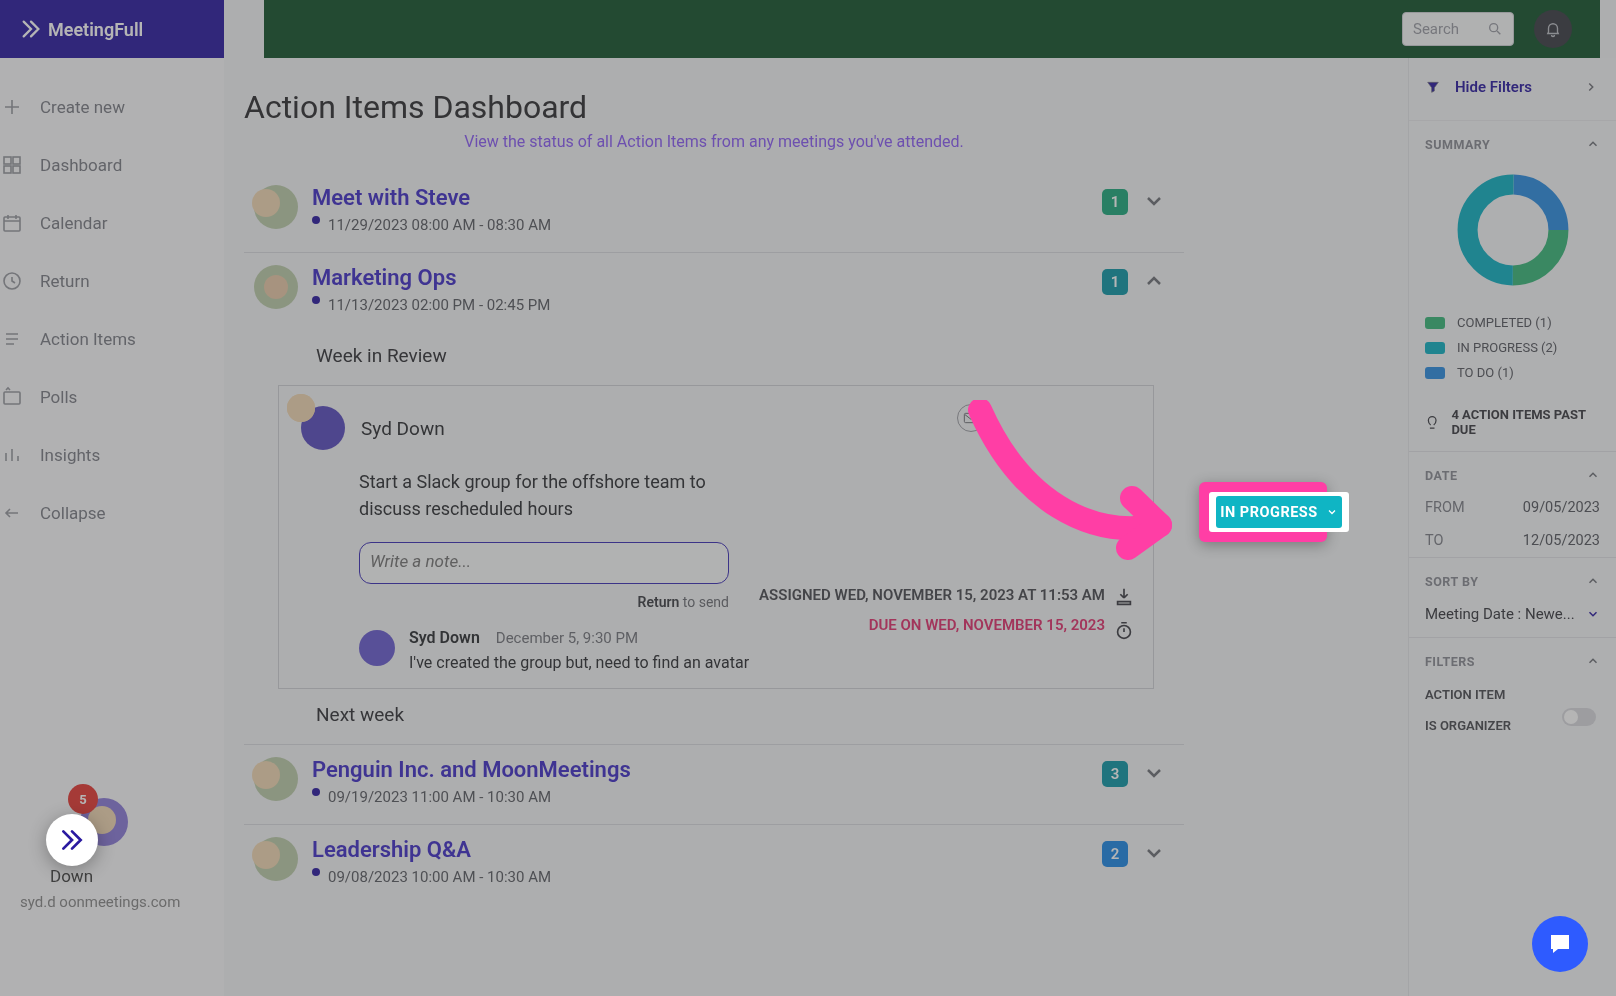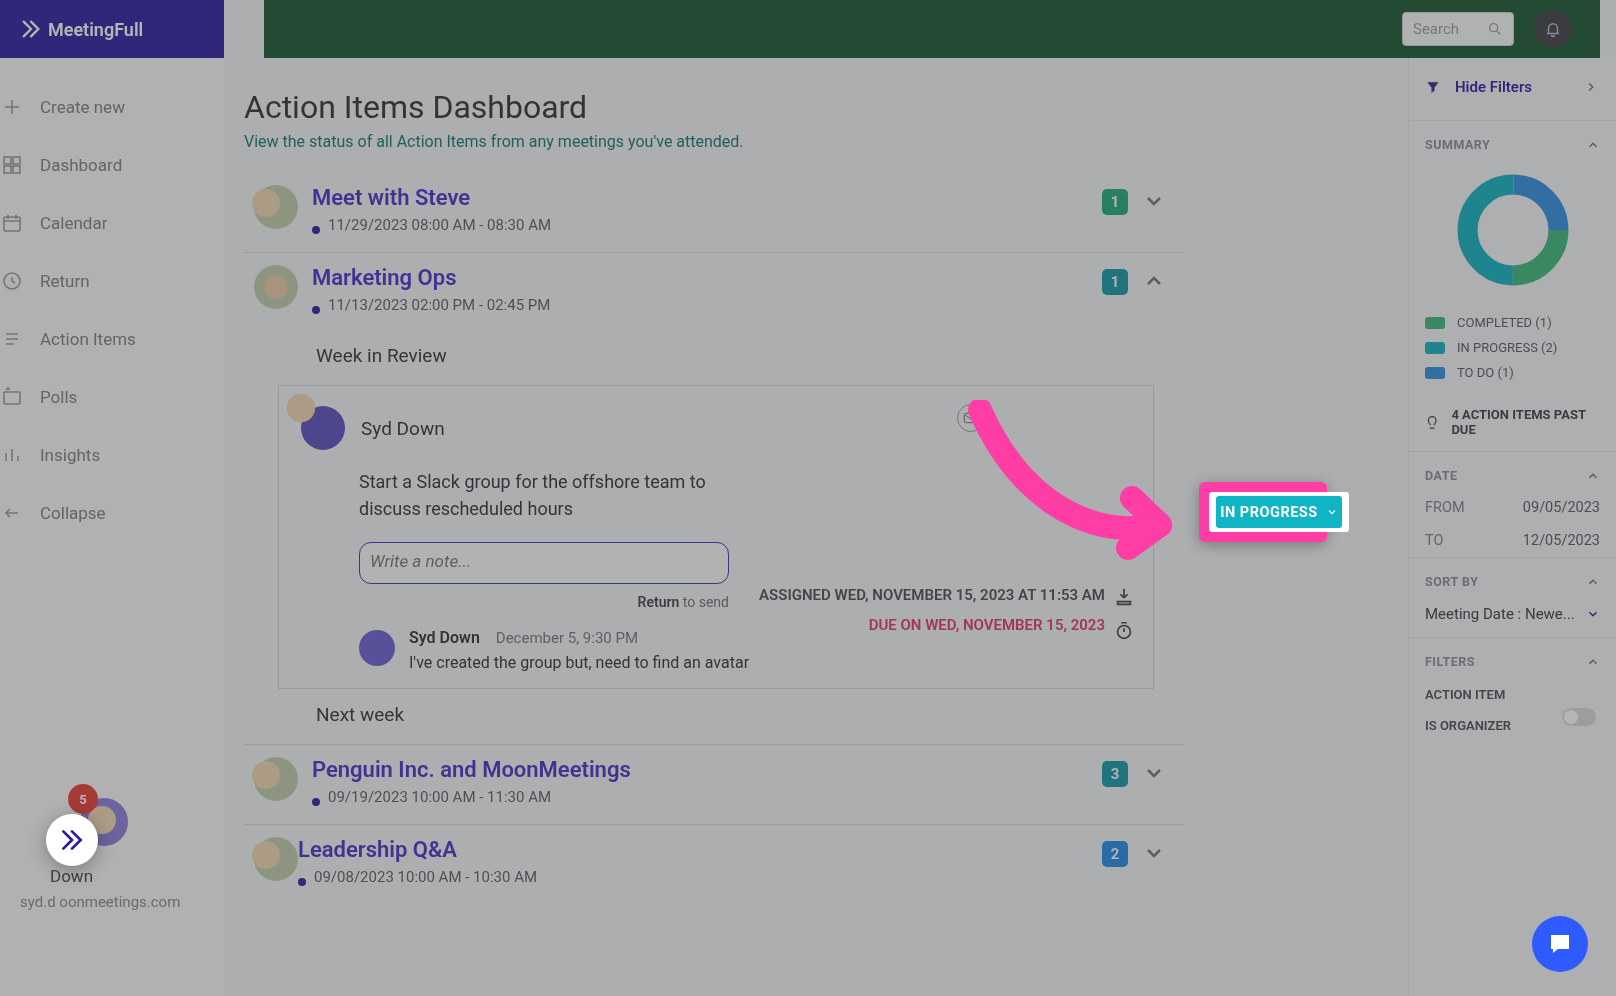--- a/index.html
+++ b/index.html
@@ -31,28 +31,28 @@
 .topbar { position:absolute; top:0; left:224px; right:16px; height:58px; background:#14532d; z-index:9;margin-left:40px; }
 .search-box { position:absolute; right:86px; top:12px; width:112px; height:34px; border:1px solid #cfd1d6; border-radius:4px; display:flex; align-items:center; padding:0 10px; background:#f7f8f9; }
 .search-box span.placeholder { color:#9a9ca4; font-size:15px; flex:1; }
 .search-box .search-icon { width:16px; height:16px; }
 .bell-circle { position:absolute; right:28px; top:10px;width:38px; height:38px; border-radius:50%; background:#3a3c44; display:flex; align-items:center; justify-content:center; }
 .bell-circle svg { stroke:#bcbec5; fill:none; width:18px; height:18px; }
 
 
 .main { position:absolute; left:224px; top:58px; width:960px; padding:30px 0 0 20px; z-index:8; }
 .page-title { font-size:32px; color:#2f2f33; font-weight:400; }
-.page-sub { font-size:16px; color:#0f766e; margin-top:6px; margin-bottom:30px; }
+.page-sub { font-size:16px; color:#8b5cf6; margin-top:6px; margin-bottom:30px;text-align:center; }
 
 .meeting-list { margin-top:20px; }
 .meeting { display:flex; align-items:flex-start; padding:4px 0 18px 10px; border-bottom:1px solid #d8dadf; position:relative; min-height:64px; margin-top:8px;}
 .meeting:last-child { border-bottom:none; }
 .meeting .avatar { width:44px; height:44px; border-radius:50%; background:#bca; flex-shrink:0; }
 .meeting .meet-title { color:#4130c7; font-size:22px; font-weight:600; }
-.meeting .meet-time { color:#5a5c63; font-size:15px; margin-top:6px; display:flex; align-items:flex-end; }
+.meeting .meet-time { color:#5a5c63; font-size:15px; margin-top:6px; display:flex; align-items:flex-start; }
 .dot { width:8px; height:8px; border-radius:50%; background:#2a1aa0; margin-right:8px; display:inline-block; }
 .meeting .count-badge { position:absolute; right:56px; top:8px; width:26px; height:26px; border-radius:5px; display:flex; align-items:center; justify-content:center; color:#fff; font-size:15px; font-weight:600; }
 .badge-green { background:#1ea97c; }
 .badge-teal-dark { background:#0f97a6; }
 .badge-blue { background:#1e88e5; }
 .meeting .chev { position:absolute; right:18px; top:8px; width:24px; height:24px; }
 
 
 .section-label { font-size:19px; color:#323338; margin:12px 0 18px 72px; }
 .action-card { margin-left:34px; width:876px; border:1px solid #cfd1d6; padding:20px 22px 16px 22px; position:relative; margin-bottom:14px;}
@@ -85,21 +85,21 @@
 .status-btn svg { width:12px; height:12px; stroke:#fff; fill:none; stroke-width:2.5; }
 
 
 .pink-arrow { position:absolute; z-index:200; top:400px; left:960px; }
 .pink-arrow svg path { fill:none; }
 
 
 .rightpanel { position:absolute; right:0; top:58px; width:208px; height:938px; background:#f4f5f7; z-index:8; border-left:1px solid #e4e5e9; font-size:14px;}
 .hide-filters { color:#2a1aa0; font-weight:600; padding:20px 16px 24px 16px; display:flex; align-items:center; gap:14px; font-size:15px; border-bottom:1px solid #e8e9ec; cursor:pointer; position:relative;}
 .hide-filters svg.chevr { position:absolute; right:18px; }
-.panel-section-head { color:#8a8c94; font-size:12.5px; font-weight:700; letter-spacing:0.5px; padding:16px 16px 8px 16px; display:flex; justify-content:space-between; align-items:center; }
+.panel-section-head { color:#8a8c94; font-size:12.5px; font-weight:700; letter-spacing:0.5px; padding:16px 16px 8px 16px; display:flex; justify-content:space-between; }
 .donut-holder { display:flex; justify-content:center; padding:10px 0 20px 0; }
 .donut-holder svg { width:120px; height:120px; }
 .legend { padding:0 16px 12px 16px; }
 .legend-row { display:flex; align-items:center; gap:12px; padding:5px 0; color:#56585f; font-size:13px;}
 .swatch { width:20px; height:12px; border-radius:3px; }
 .sw-green { background:#39b77a; }
 .sw-teal { background:#10b0c2; }
 .sw-blue { background:#2d8de0; }
 .past-due { display:flex; align-items:center; gap:10px; padding:10px 16px 14px 14px; font-size:13px; font-weight:700; color:#3c3d43; }
 .past-due svg { width:20px; height:20px; }
@@ -309,32 +309,32 @@
     <div class="section-label">Next week</div>
 
     <div style="border-top:1px solid #d8dadf;"></div>
 
     <div class="meeting">
       <div class="avatar avatar-purple"></div>
       <div style="margin-left:14px">
         <div class="meet-title">Penguin Inc. and MoonMeetings</div>
         <div class="meet-time">
             <span class="dot"></span>
-            <span>09/19/2023 10:00 AM - 11:30 AM</span>
+            <span>09/19/2023 11:00 AM - 10:30 AM</span>
           </div>
       </div>
       <div class="count-badge badge-teal-dark">3</div>
       <div class="chev"><svg viewBox="0 0 24 24" stroke="#4a4b51" stroke-width="2.5" fill="none">
             <path d="M6 9l6 6 6-6"></path>
           </svg></div>
     </div>
 
     <div class="meeting" style="border-bottom:none;">
       <div class="avatar avatar-purple"></div>
-      <div style="margin-left:0">
+      <div style="margin-left:14px">
         <div class="meet-title">Leadership Q&amp;A</div>
         <div class="meet-time">
             <span class="dot"></span>
             <span>09/08/2023 10:00 AM - 10:30 AM</span>
           </div>
       </div>
       <div class="count-badge badge-blue">2</div>
       <div class="chev"><svg viewBox="0 0 24 24" stroke="#4a4b51" stroke-width="2.5" fill="none">
             <path d="M6 9l6 6 6-6"></path>
           </svg></div>

